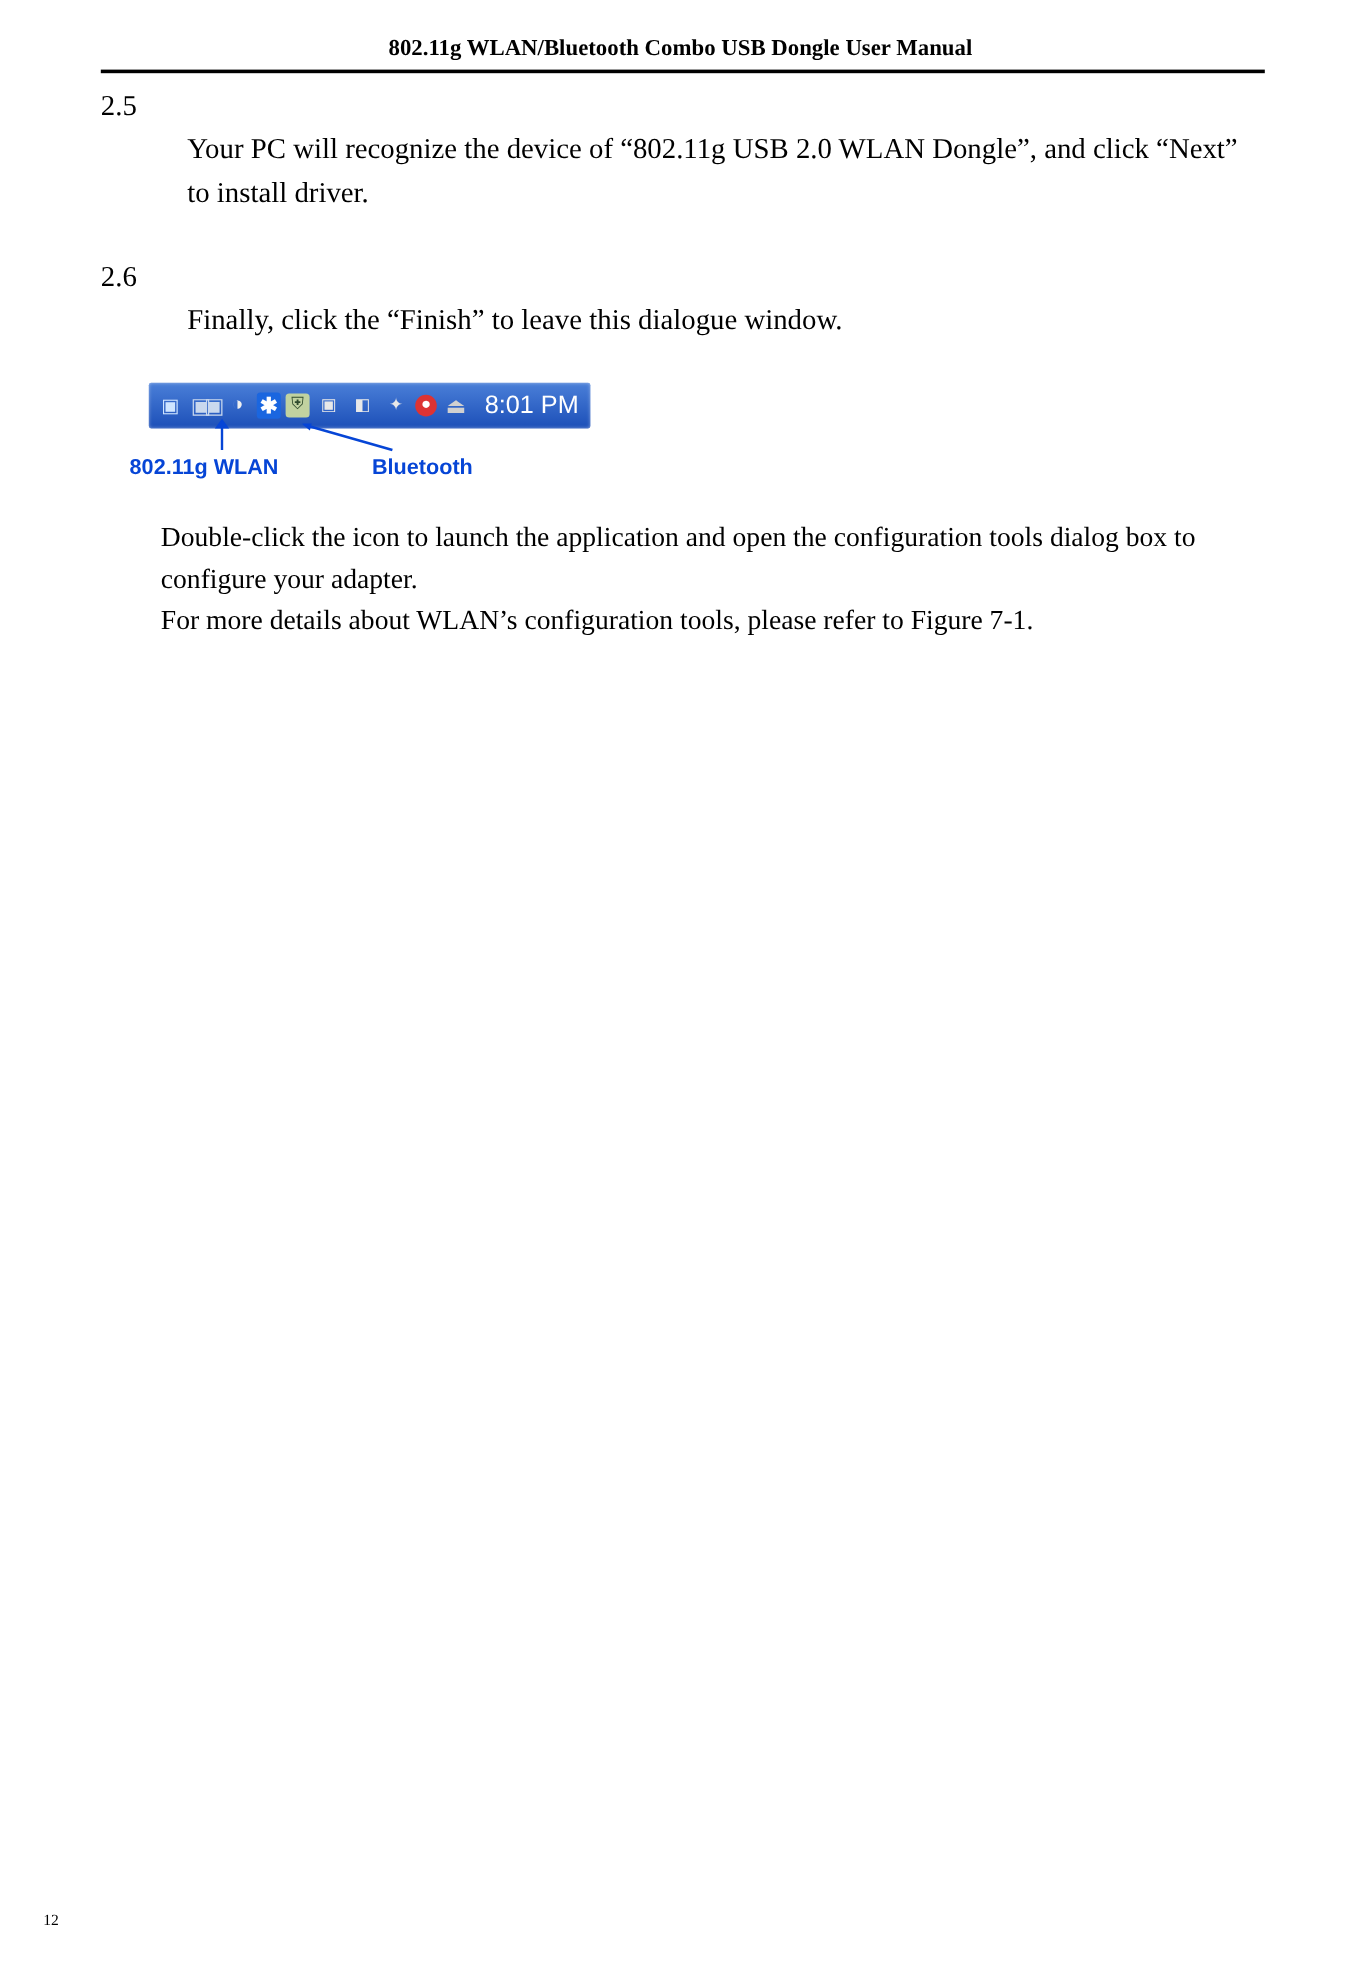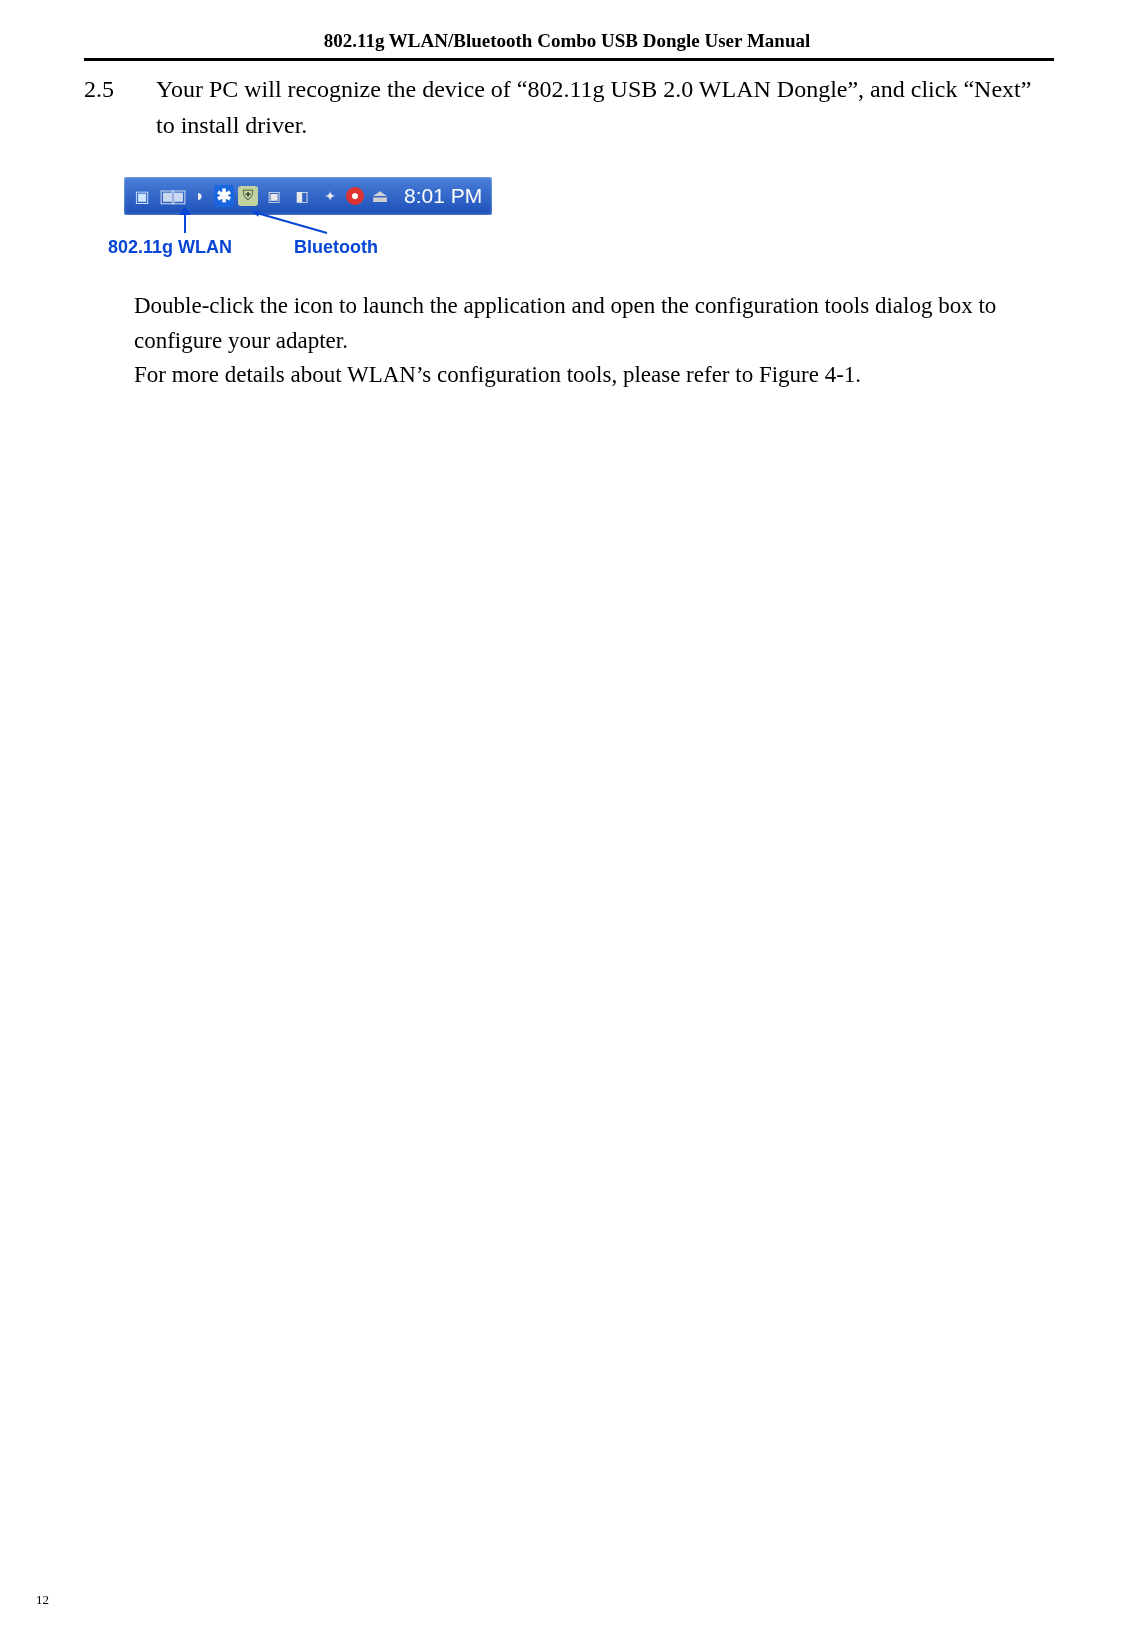--- a/index.html
+++ b/index.html
@@ -32,20 +32,21 @@
       font-size: 24px;
       line-height: 1.5;
       font-family: Georgia, serif;
     }
     .step-num {
       width: 72px;
       flex-shrink: 0;
     }
     .step-body {
       flex: 1;
+      margin-top: 36px;
     }
     .tray-block {
       margin-left: 40px;
       margin-bottom: 24px;
     }
     .tray {
       display: inline-block;
       background: #1f5cc7;
       background: linear-gradient(#4a7fd8, #1c4fb8);
       padding: 4px 10px 4px 6px;
@@ -105,21 +106,21 @@
       font-size: 18px;
       color: #0645d6;
     }
     .arrow-wlan {
       position: absolute;
       left: -16px;
       top: 22px;
     }
     .arrow-bt {
       position: absolute;
-      left: 170px;
+      left: 186px;
       top: 22px;
     }
     .arrow-line-1 {
       position: absolute;
       left: 60px;
       top: -2px;
       width: 2px;
       height: 20px;
       background: #0645d6;
     }
@@ -162,20 +163,24 @@
 
 <div class="page">
   <div class="header-title">802.11g WLAN/Bluetooth Combo USB Dongle User Manual</div>
   <div class="header-rule"></div>
 
   <div class="step">
     <div class="step-num">2.5</div>
     <div class="step-body">Your PC will recognize the device of “802.11g USB 2.0 WLAN Dongle”, and click “Next” to install driver.</div>
   </div>
 
+  <div class="step">
+    <div class="step-num">2.6</div>
+    <div class="step-body">Finally, click the “Finish” to leave this dialogue window.</div>
+  </div>
 
 
   <div class="tray-block">
     <div class="tray">
       <div class="tray-row">
         <span class="ticon monitor">▣</span>
         <span class="ticon monitors">▣▣</span>
         <span class="ticon vol">◑</span>
         <span class="ticon bt">✱</span>
         <span class="ticon shield">⛨</span>
@@ -195,16 +200,16 @@
           <line x1="5" y1="2" x2="75" y2="22" stroke="#0645d6" stroke-width="2"></line>
           <polygon points="0,0 10,0 5,8" fill="#0645d6" transform="translate(0,-2) rotate(-18 5 4)"></polygon>
         </svg>
       </div>
       <div class="arrow-wlan">802.11g WLAN</div>
       <div class="arrow-bt">Bluetooth</div>
     </div>
   </div>
 
   <div class="para">Double-click the icon to launch the application and open the configuration tools dialog box to configure your adapter.</div>
-  <div class="para">For more details about WLAN’s configuration tools, please refer to Figure 4-1.</div>
+  <div class="para">For more details about WLAN’s configuration tools, please refer to Figure 7-1.</div>
 </div>
 
 <div class="page-number">12</div>
 
 </body></html>

